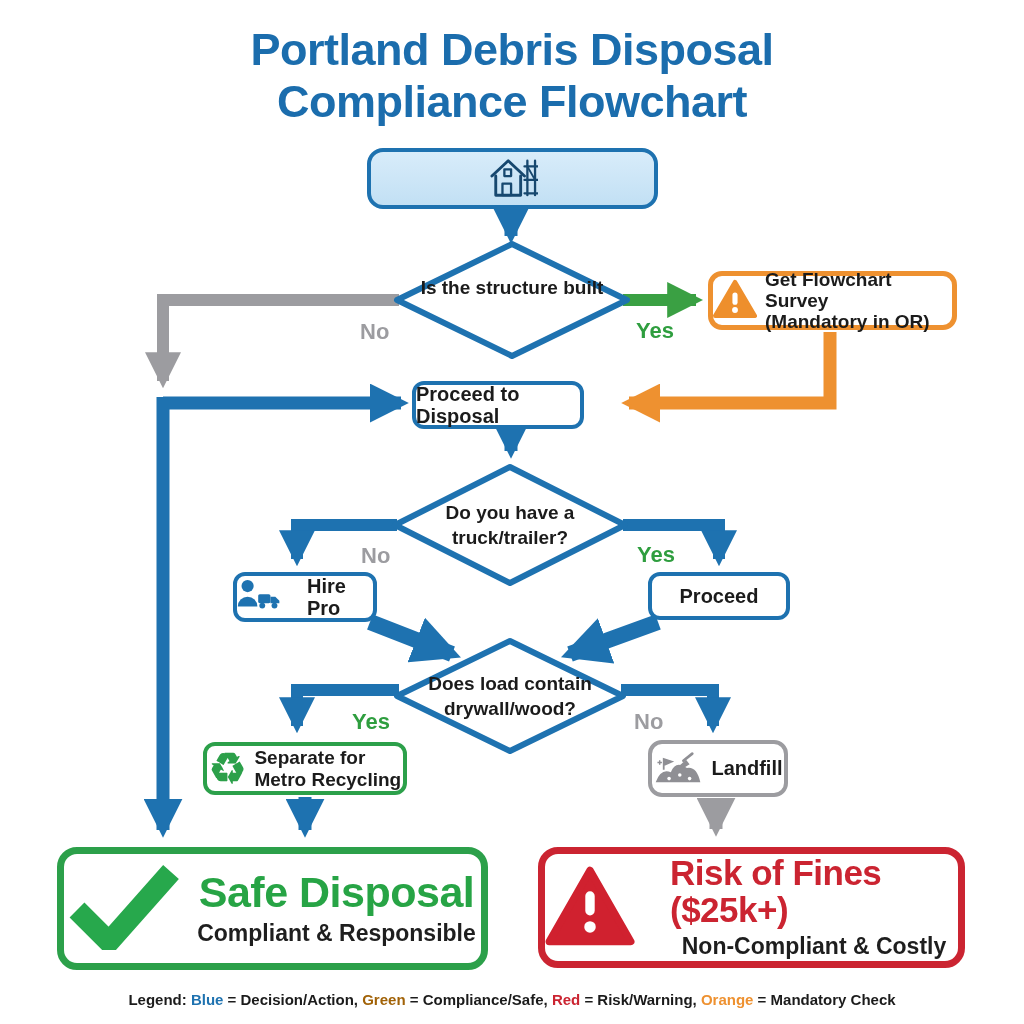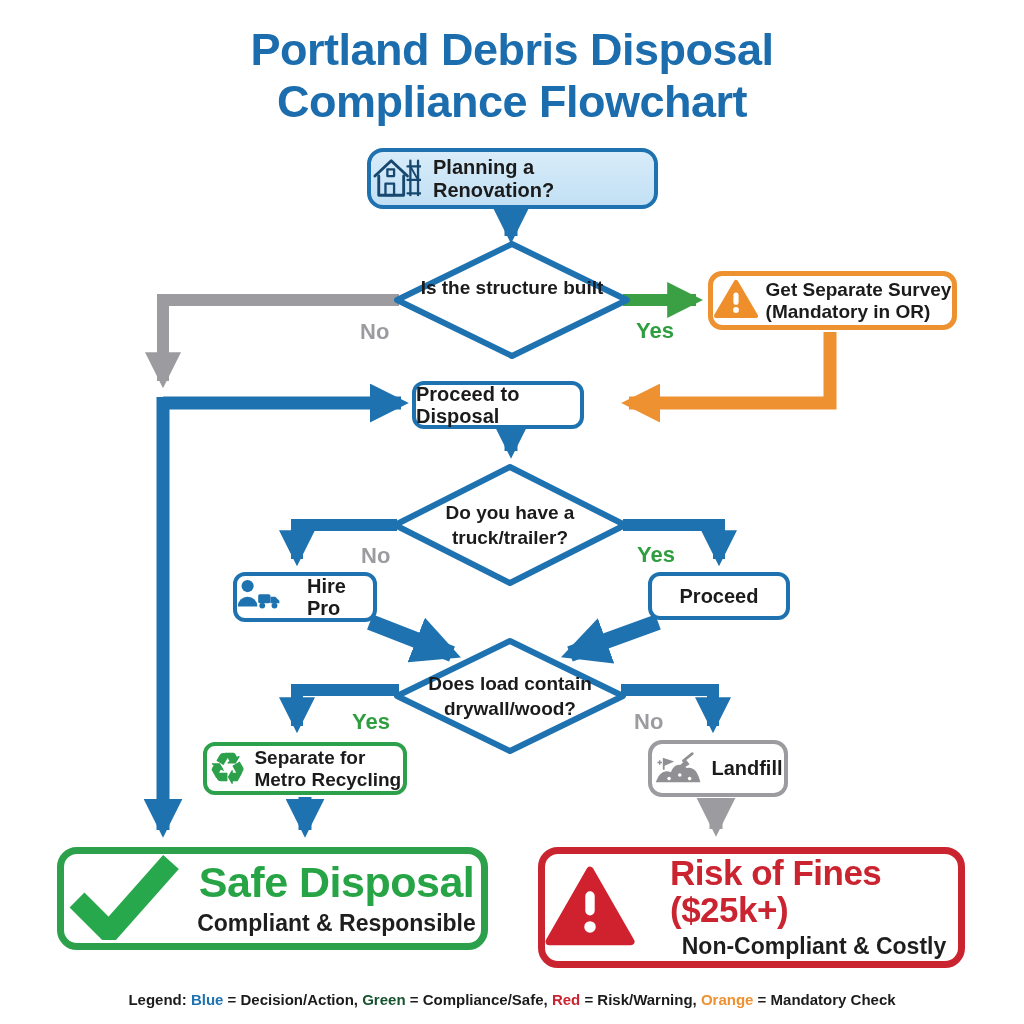--- a/index.html
+++ b/index.html
@@ -25,41 +25,41 @@
     background:linear-gradient(180deg,#d8ecfa 0%,#c2e0f4 100%);
     gap:12px;
   }
   .asbestos-node{left:708px;top:271px;width:249px;height:59px;border:5px solid #ee9130;border-radius:14px;gap:8px;}
   .proceed-disposal-node{left:412px;top:381px;width:172px;height:48px;border:4px solid #1e72b0;border-radius:12px;}
   .hire-pro-node{left:233px;top:572px;width:144px;height:50px;border:4px solid #1e72b0;border-radius:12px;gap:26px;}
   .proceed-node{left:648px;top:572px;width:142px;height:48px;border:4px solid #1e72b0;border-radius:12px;}
   .recycle-node{left:203px;top:742px;width:204px;height:53px;border:4px solid #2ca04a;border-radius:12px;gap:8px;}
   .landfill-node{left:648px;top:740px;width:140px;height:57px;border:4px solid #9c9ca0;border-radius:14px;gap:8px;}
   .outcome{border-radius:20px;gap:18px;}
-  .safe-node{left:57px;top:847px;width:431px;height:103px;border:7px solid #2ca04a;}
+  .safe-node{left:57px;top:847px;width:431px;height:123px;border:7px solid #2ca04a;}
   .risk-node{left:538px;top:847px;width:427px;height:121px;border:7px solid #cb2431;gap:35px;}
   .outcome-text{display:flex;flex-direction:column;align-items:center;}
   .safe-title{font-size:43px;font-weight:800;color:#27a445;letter-spacing:-0.5px;line-height:1.05;}
   .risk-title{font-size:35px;font-weight:800;color:#cb2431;letter-spacing:-0.5px;line-height:1.05;}
   .outcome-sub{font-size:23px;font-weight:600;color:#1e1e1e;margin-top:4px;}
   .diamond-text{
     position:absolute;width:240px;text-align:center;
     font-size:19px;line-height:1.3;font-weight:800;color:#1b1b1b;
   }
   .edge-label{position:absolute;font-size:22px;font-weight:800;margin-top:44px;}
   .edge-label.yes{color:#2f9e3f;}
   .edge-label.no{color:#9c9ca0;}
   .recycle-glyph{font-size:42px;font-weight:700;color:#2ca04a;line-height:1;}
   .legend{
     left:0;top:991px;width:1024px;text-align:center;
     font-size:15px;font-weight:600;color:#1b1b1b;
   }
   .legend b{font-weight:800;}
   .lg-blue{color:#1e72b0;}
-  .lg-green{color:#14532d;}
+  .lg-green{color:#a16207;}
   .lg-red{color:#cb2431;}
   .lg-orange{color:#ee9130;}
 </style>
 </head>
 <body>
 
 <div class="canvas">
 
   <svg class="svg-layer" width="1024" height="1024" viewBox="0 0 1024 1024">
     <defs>
@@ -121,39 +121,38 @@
       <svg width="50" height="46" viewBox="0 0 52 48" fill="none" stroke="#17486f" stroke-width="3" stroke-linejoin="round" stroke-linecap="round">
         <path d="M4,23 L21,7 L38,23"></path>
         <path d="M8,23 L8,43 L34,43 L34,23"></path>
         <rect x="15" y="31" width="9" height="12" stroke-width="2.4"></rect>
         <rect x="17" y="16" width="7" height="7" stroke-width="2.4"></rect>
         <path d="M41,7 L41,43 M49,7 L49,43" stroke-width="2.4"></path>
         <path d="M38,13 L52,13 M38,27 L52,27 M38,41 L52,41" stroke-width="2.4"></path>
         <path d="M41,13 L49,27" stroke-width="2"></path>
       </svg>
     </span>
-    <span class="node-label">Planning a Renovation?</span>
   </div>
 
   <div class="diamond-text" style="left:392px;top:276px;">
     <div>Is the structure built</div>
   </div>
   <div class="abs edge-label no" style="left:360px;top:275px;">No</div>
   <div class="abs edge-label yes" style="left:636px;top:274px;">Yes</div>
 
   <div class="node asbestos-node">
     <span>
       <svg width="44" height="40" viewBox="0 0 60 54">
         <path d="M30,4 L57,50 L3,50 Z" fill="#ee8f2c" stroke="#ee8f2c" stroke-width="6" stroke-linejoin="round"></path>
         <rect x="26.5" y="18" width="7" height="17" rx="3.5" fill="#ffffff"></rect>
         <circle cx="30" cy="42" r="4" fill="#ffffff"></circle>
       </svg>
     </span>
     <span class="node-label two-line">
-      <div>Get Separate Survey</div>
+      <div>Get Flowchart Survey</div>
       <div>(Mandatory in OR)</div>
     </span>
   </div>
 
   <div class="node proceed-disposal-node">
     <span class="node-label">Proceed to Disposal</span>
   </div>
 
   <div class="diamond-text" style="left:390px;top:501px;">
     <div>Do you have a</div>

